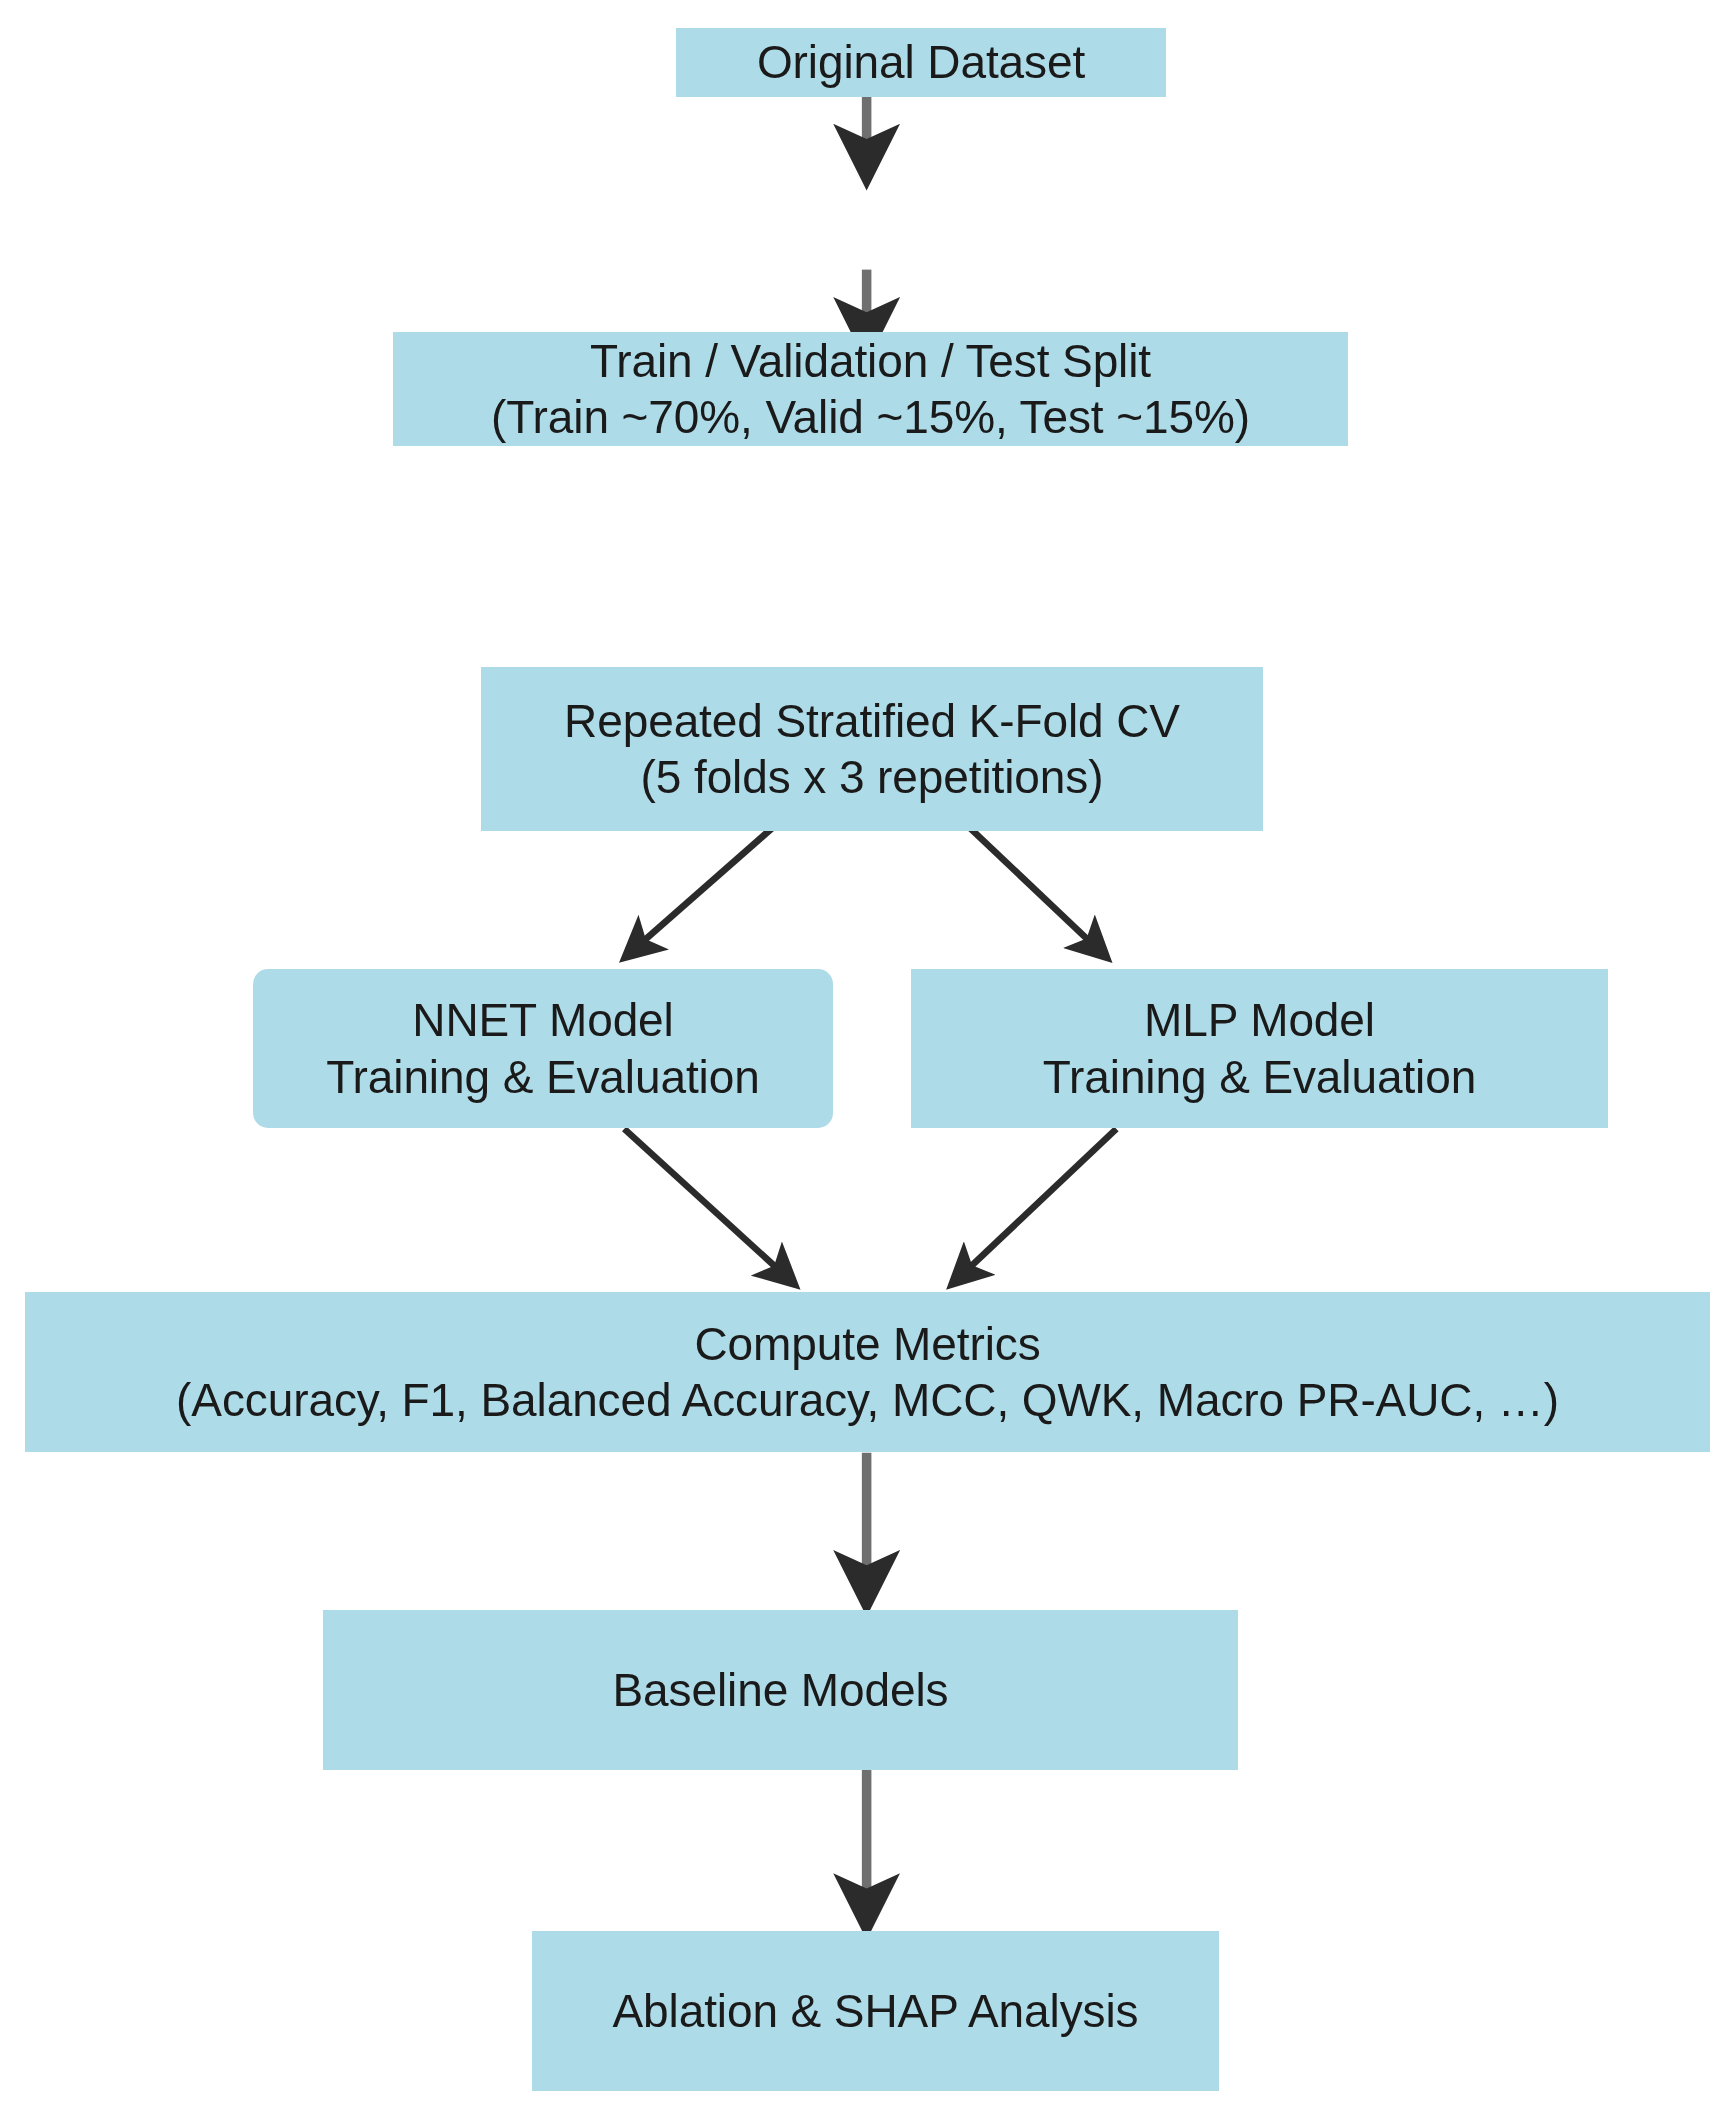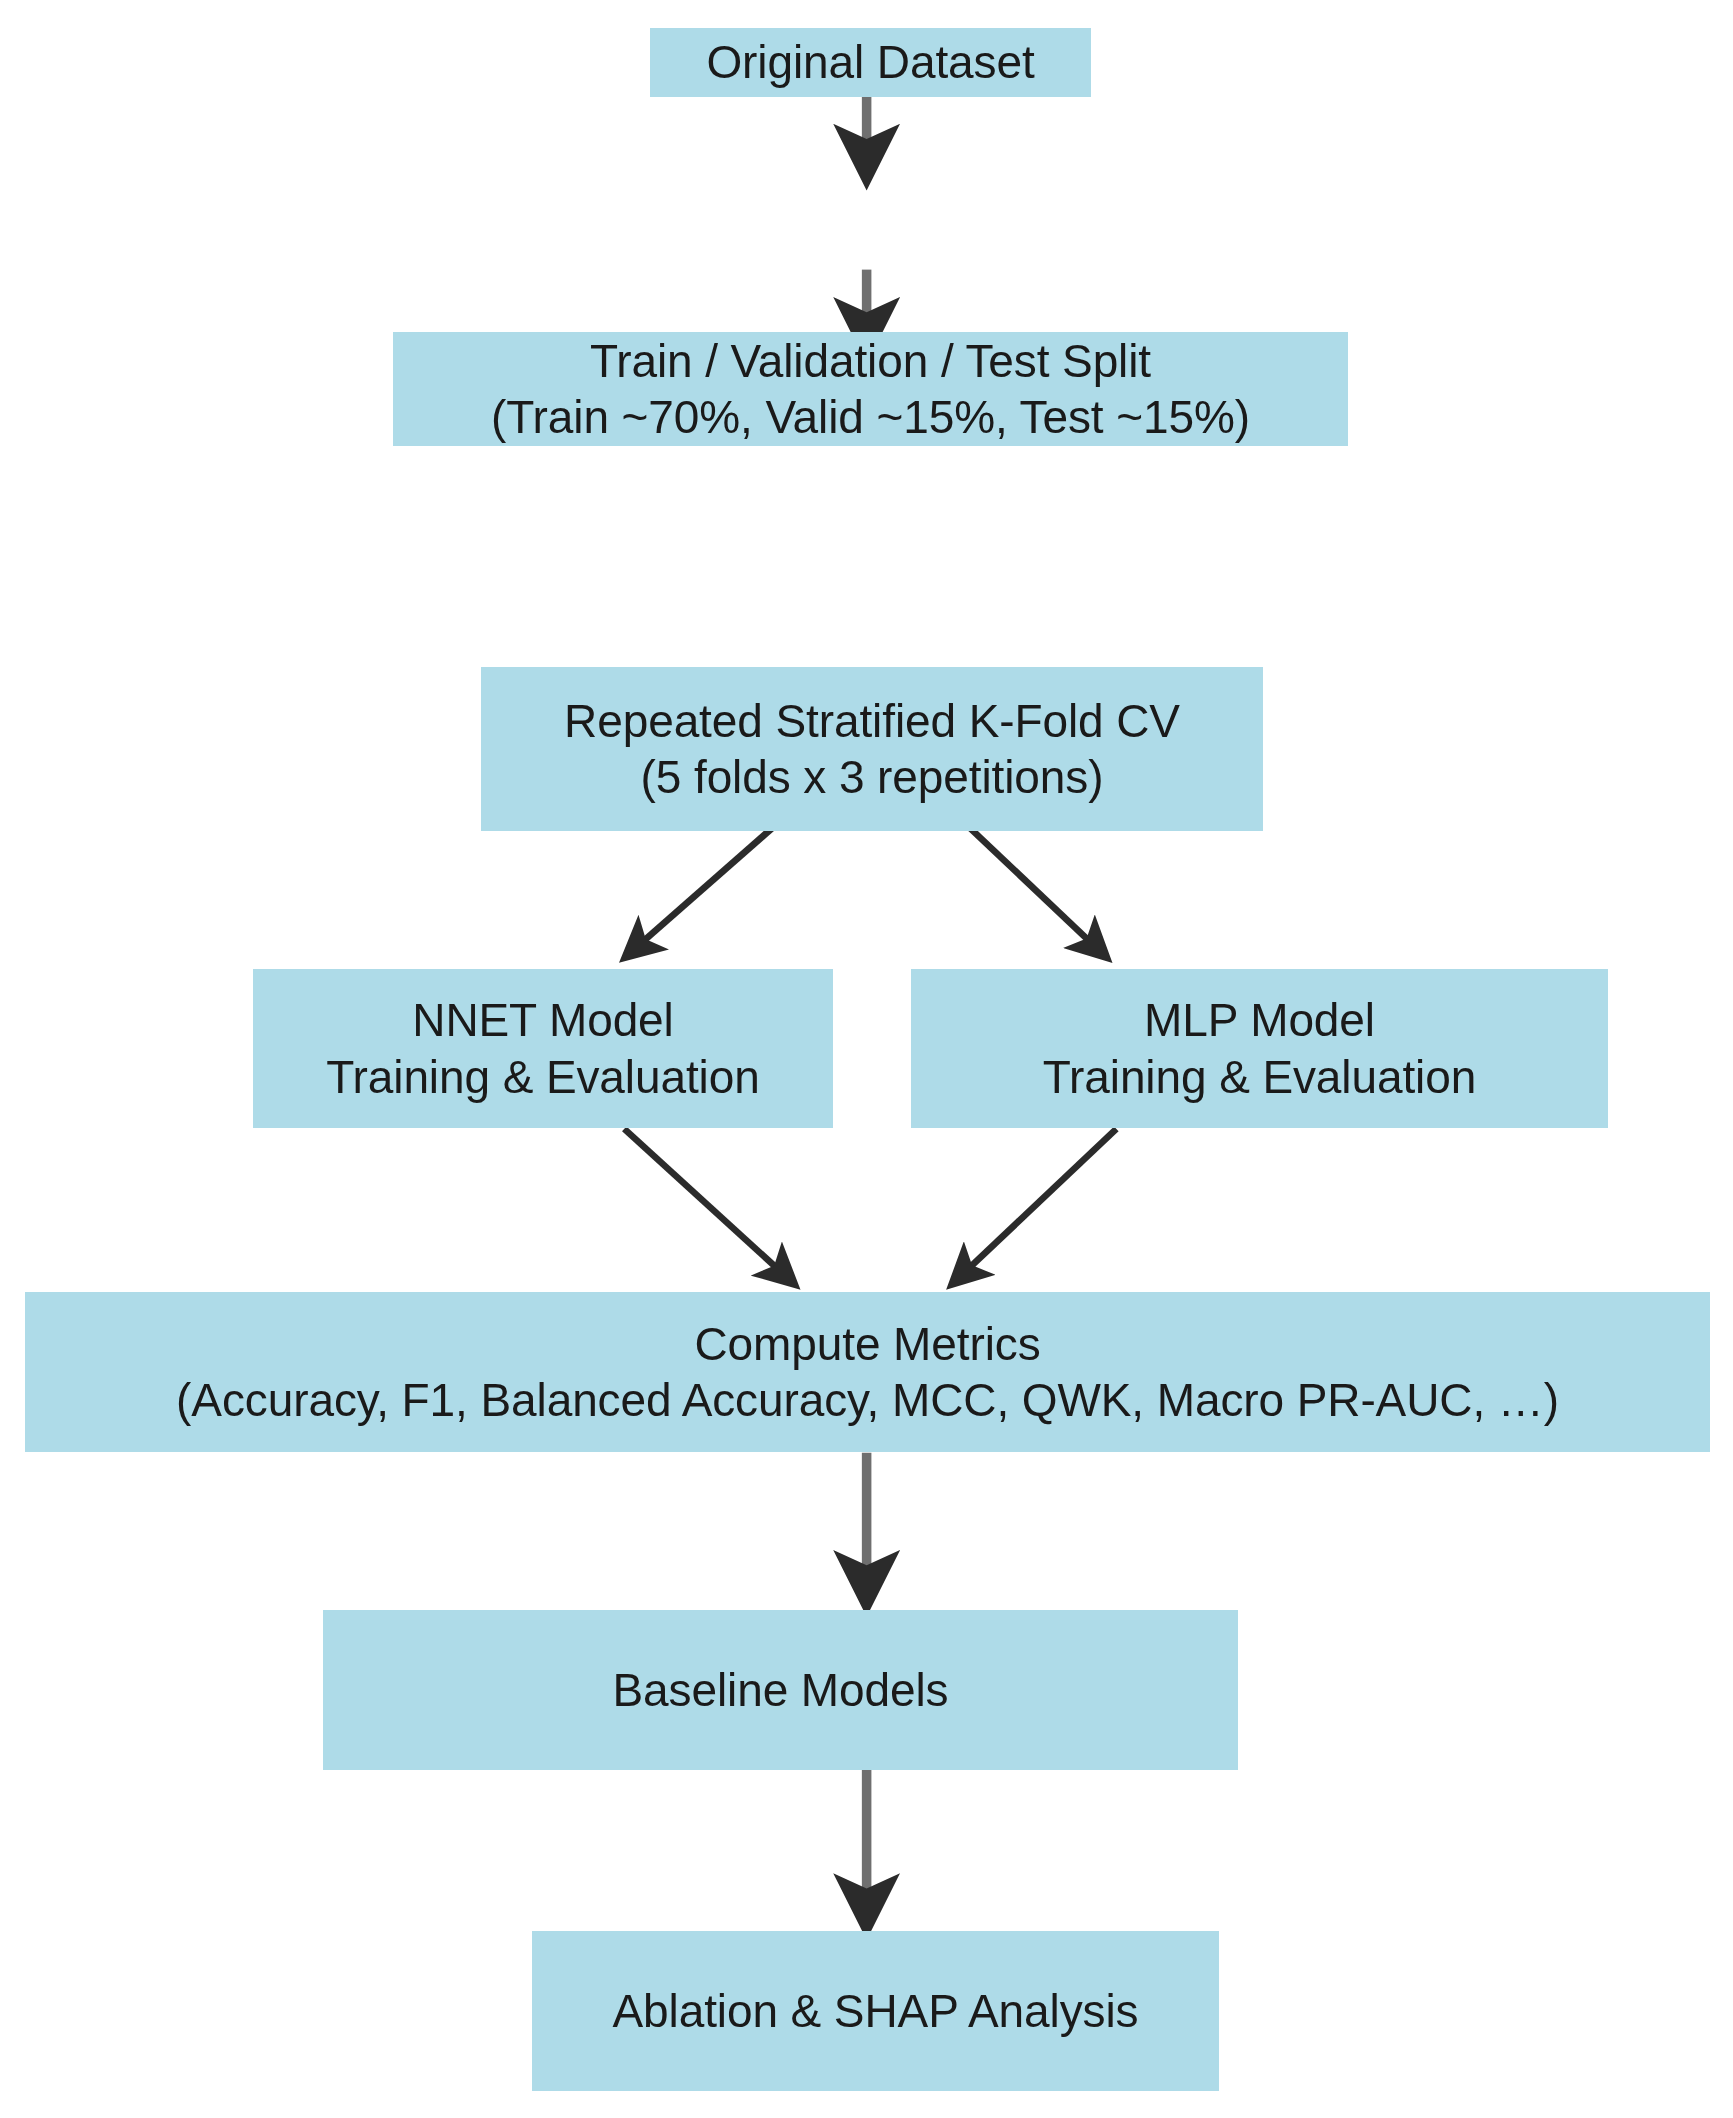--- a/index.html
+++ b/index.html
@@ -68,35 +68,35 @@
 
     <line x1="850" y1="1537" x2="1078" y2="1745" stroke="#2b2b2b" stroke-width="9" marker-end="url(#arrowhead)"></line>
 
     <line x1="1520" y1="1537" x2="1300" y2="1745" stroke="#2b2b2b" stroke-width="9" marker-end="url(#arrowhead)"></line>
 
     <line x1="1180" y1="1978" x2="1180" y2="2178" stroke="#6f6f6f" stroke-width="13" marker-end="url(#arrowhead)"></line>
 
     <line x1="1180" y1="2410" x2="1180" y2="2618" stroke="#6f6f6f" stroke-width="13" marker-end="url(#arrowhead)"></line>
   </svg>
 
-  <div class="node" style="left:650px; top:28px; width:441px; height:69px;">
+  <div class="node" style="left:676px; top:28px; width:490px; height:69px;">
     <span class="ln">Original Dataset</span>
   </div>
 
   <div class="node" style="left:393px; top:332px; width:955px; height:114px; top:332px;">
     <span class="ln">Train / Validation / Test Split</span>
     <span class="ln">(Train ~70%, Valid ~15%, Test ~15%)</span>
   </div>
 
   <div class="node" style="left:481px; top:667px; width:782px; height:164px;">
     <span class="ln">Repeated Stratified K-Fold CV</span>
     <span class="ln">(5 folds x 3 repetitions)</span>
   </div>
 
-  <div class="node" style="left:253px; top:969px; width:580px; height:159px;">
+  <div class="node" style="left:253px; top:969px; width:580px; height:159px;border-radius:15px;">
     <span class="ln">NNET Model</span>
     <span class="ln">Training &amp; Evaluation</span>
   </div>
 
   <div class="node" style="left:911px; top:969px; width:697px; height:159px;">
     <span class="ln">MLP Model</span>
     <span class="ln">Training &amp; Evaluation</span>
   </div>
 
   <div class="node" style="left:25px; top:1292px; width:1685px; height:160px;">

